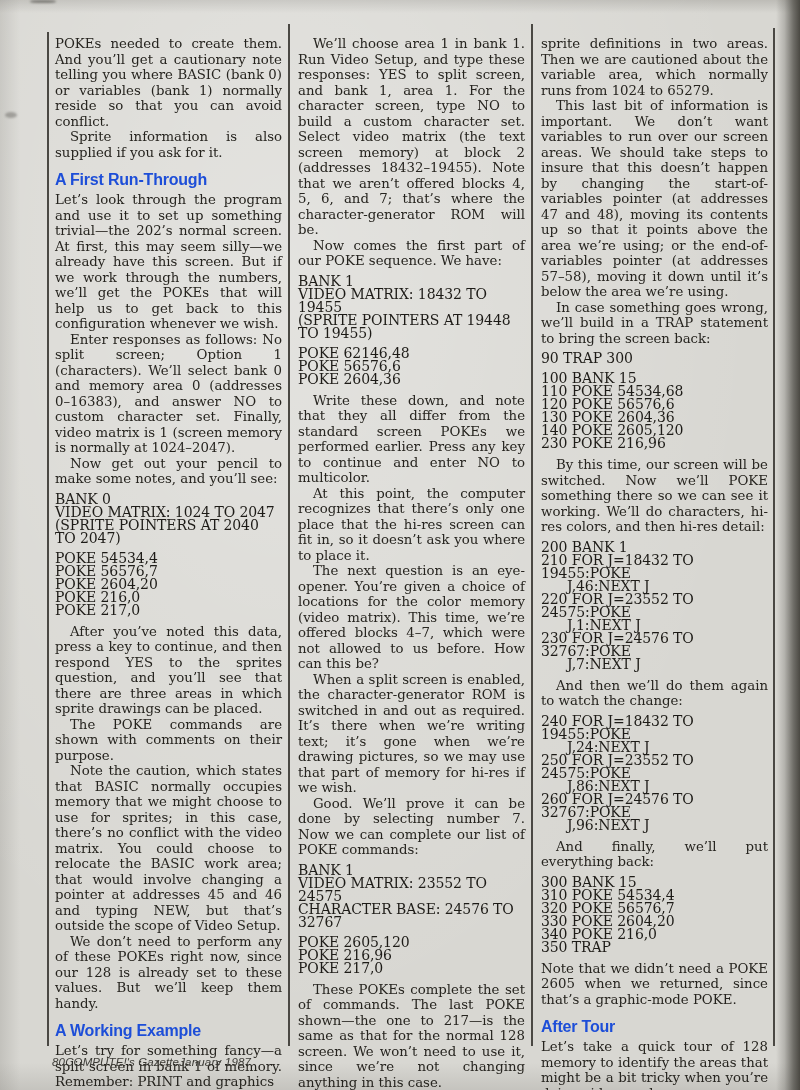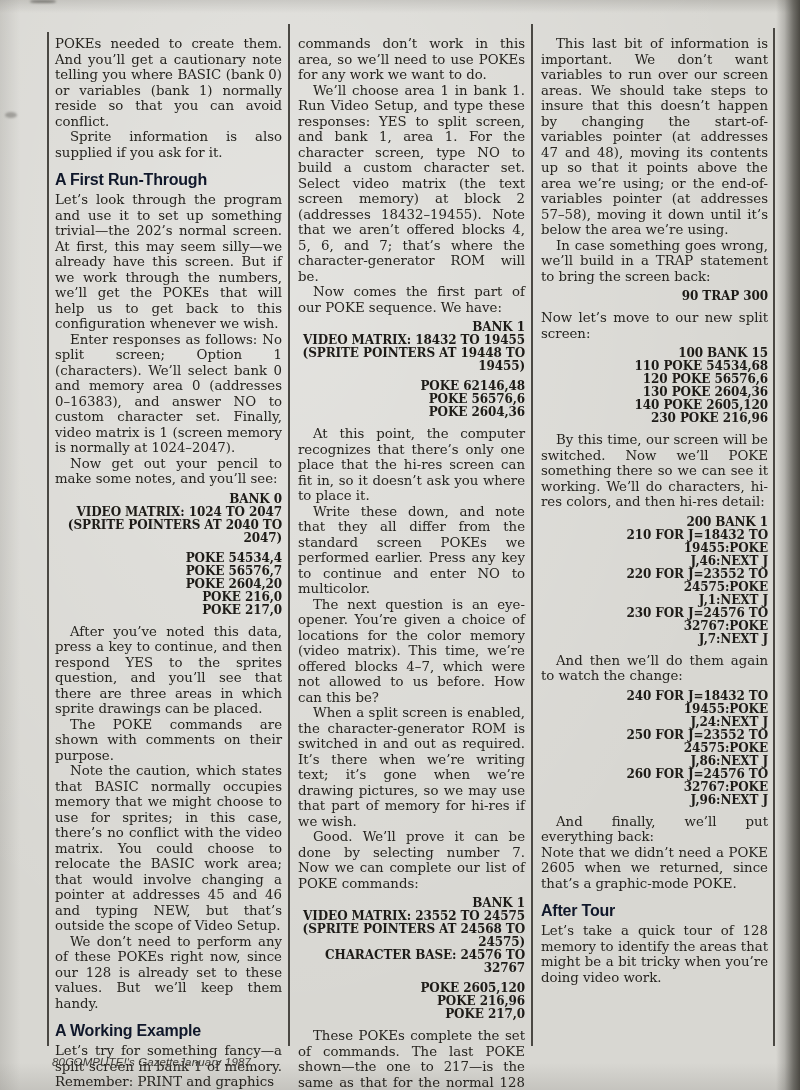--- a/index.html
+++ b/index.html
@@ -37,25 +37,25 @@
   .col-2 { left:298px; }
   .col-3 { left:541px; }
 
   p.body {
     margin:0; font-size:13.3px; line-height:15.5px; text-align:justify;
   }
   p.body.indent { text-indent:15px; }
   h2.subhead {
     font-family:"Liberation Sans","DejaVu Sans",sans-serif;
     font-weight:700; font-size:16px; line-height:18px;
-    letter-spacing:-0.2px; margin:11px 0 3px; color:#0f172a;
+    letter-spacing:-0.2px; margin:11px 0 3px; color:#1d4ed8;
   }
   .code {
-    margin:6px 0 7px; font-weight:700; font-size:12px; line-height:13px;
-    letter-spacing:-0.1px; color:#1d1b17;text-align:right;
+    margin:6px 0 7px; font-weight:400; font-size:14px; line-height:13px;
+    letter-spacing:-0.1px; color:#1d1b17;
   }
   .code-line.hang { padding-left:26px; }
 
   .footer {
     position:absolute; left:52px; top:1056px;
     font-family:"Liberation Sans","DejaVu Sans",sans-serif;
     font-style:italic; font-size:11.5px; color:#3b3a35;
     display:flex; align-items:baseline; letter-spacing:0.2px;
   }
   .footer .mag { letter-spacing:0.1px; }
@@ -92,58 +92,56 @@
         <div class="code-line">POKE 217,0</div>
       </div>
       <p class="body indent">After you’ve noted this data, press a key to continue, and then respond YES to the sprites question, and you’ll see that there are three areas in which sprite drawings can be placed.</p>
       <p class="body indent">The POKE commands are shown with comments on their purpose.</p>
       <p class="body indent">Note the caution, which states that BASIC normally occupies memory that we might choose to use for sprites; in this case, there’s no conflict with the video matrix. You could choose to relocate the BASIC work area; that would involve changing a pointer at addresses 45 and 46 and typing NEW, but that’s outside the scope of Video Setup.</p>
       <p class="body indent">We don’t need to perform any of these POKEs right now, since our 128 is already set to these values. But we’ll keep them handy.</p>
       <h2 class="subhead">A Working Example</h2>
       <p class="body">Let’s try for something fancy—a split screen in bank 1 of memory. Remember: PRINT and graphics</p>
     </div>
   <div class="col col-2">
-      <p class="body">commands don’t work in this area, so we’ll need to use POKEs for any work we want to do.</p>
       <p class="body indent">We’ll choose area 1 in bank 1. Run Video Setup, and type these responses: YES to split screen, and bank 1, area 1. For the character screen, type NO to build a custom character set. Select video matrix (the text screen memory) at block 2 (addresses 18432–19455). Note that we aren’t offered blocks 4, 5, 6, and 7; that’s where the character-generator ROM will be.</p>
       <p class="body indent">Now comes the first part of our POKE sequence. We have:</p>
       <div class="code">
         <div class="code-line">BANK 1</div>
         <div class="code-line">VIDEO MATRIX: 18432 TO 19455</div>
         <div class="code-line">(SPRITE POINTERS AT 19448 TO 19455)</div>
       </div>
       <div class="code">
         <div class="code-line">POKE 62146,48</div>
         <div class="code-line">POKE 56576,6</div>
         <div class="code-line">POKE 2604,36</div>
       </div>
+      <p class="body indent">Write these down, and note that they all differ from the standard screen POKEs we performed earlier. Press any key to continue and enter NO to multicolor.</p>
       <p class="body indent">At this point, the computer recognizes that there’s only one place that the hi-res screen can fit in, so it doesn’t ask you where to place it.</p>
-      <p class="body indent">Write these down, and note that they all differ from the standard screen POKEs we performed earlier. Press any key to continue and enter NO to multicolor.</p>
       <p class="body indent">The next question is an eye-opener. You’re given a choice of locations for the color memory (video matrix). This time, we’re offered blocks 4–7, which were not allowed to us before. How can this be?</p>
       <p class="body indent">When a split screen is enabled, the character-generator ROM is switched in and out as required. It’s there when we’re writing text; it’s gone when we’re drawing pictures, so we may use that part of memory for hi-res if we wish.</p>
       <p class="body indent">Good. We’ll prove it can be done by selecting number 7. Now we can complete our list of POKE commands:</p>
       <div class="code">
         <div class="code-line">BANK 1</div>
         <div class="code-line">VIDEO MATRIX: 23552 TO 24575</div>
-        <div class="code-line">(SPRITE POINTERS AT 24568 TO 24575)</div>
         <div class="code-line">CHARACTER BASE: 24576 TO 32767</div>
       </div>
       <div class="code">
         <div class="code-line">POKE 2605,120</div>
         <div class="code-line">POKE 216,96</div>
         <div class="code-line">POKE 217,0</div>
       </div>
       <p class="body indent">These POKEs complete the set of commands. The last POKE shown—the one to 217—is the same as that for the normal 128 screen. We won’t need to use it, since we’re not changing anything in this case.</p>
     </div>
   <div class="col col-3">
+      <p class="body">sprite definitions in two areas. Then we are cautioned about the variable area, which normally runs from 1024 to 65279.</p>
       <p class="body indent">This last bit of information is important. We don’t want variables to run over our screen areas. We should take steps to insure that this doesn’t happen by changing the start-of-variables pointer (at addresses 47 and 48), moving its contents up so that it points above the area we’re using; or the end-of-variables pointer (at addresses 57–58), moving it down until it’s below the area we’re using.</p>
       <p class="body indent">In case something goes wrong, we’ll build in a TRAP statement to bring the screen back:</p>
       <div class="code">
         <div class="code-line">90 TRAP 300</div>
       </div>
-      <p class="body">Now let’s move to our new split screen:</p>
       <div class="code">
         <div class="code-line">100 BANK 15</div>
         <div class="code-line">110 POKE 54534,68</div>
         <div class="code-line">120 POKE 56576,6</div>
         <div class="code-line">130 POKE 2604,36</div>
         <div class="code-line">140 POKE 2605,120</div>
         <div class="code-line">230 POKE 216,96</div>
       </div>
       <p class="body indent">By this time, our screen will be switched. Now we’ll POKE something there so we can see it working. We’ll do characters, hi-res colors, and then hi-res detail:</p>
       <div class="code">
@@ -158,20 +156,28 @@
       <p class="body indent">And then we’ll do them again to watch the change:</p>
       <div class="code">
         <div class="code-line">240 FOR J=18432 TO 19455:POKE</div>
         <div class="code-line hang">J,24:NEXT J</div>
         <div class="code-line">250 FOR J=23552 TO 24575:POKE</div>
         <div class="code-line hang">J,86:NEXT J</div>
         <div class="code-line">260 FOR J=24576 TO 32767:POKE</div>
         <div class="code-line hang">J,96:NEXT J</div>
       </div>
       <p class="body indent">And finally, we’ll put everything back:</p>
+      <div class="code">
+        <div class="code-line">300 BANK 15</div>
+        <div class="code-line">310 POKE 54534,4</div>
+        <div class="code-line">320 POKE 56576,7</div>
+        <div class="code-line">330 POKE 2604,20</div>
+        <div class="code-line">340 POKE 216,0</div>
+        <div class="code-line">350 TRAP</div>
+      </div>
       <p class="body">Note that we didn’t need a POKE 2605 when we returned, since that’s a graphic-mode POKE.</p>
       <h2 class="subhead">After Tour</h2>
       <p class="body">Let’s take a quick tour of 128 memory to identify the areas that might be a bit tricky when you’re doing video work.</p>
     </div>
 
   <div class="footer">
     <span>80</span>
     <span class="mag">COMPUTE!'s Gazette</span>
     <span>January 1987</span>
   </div>

